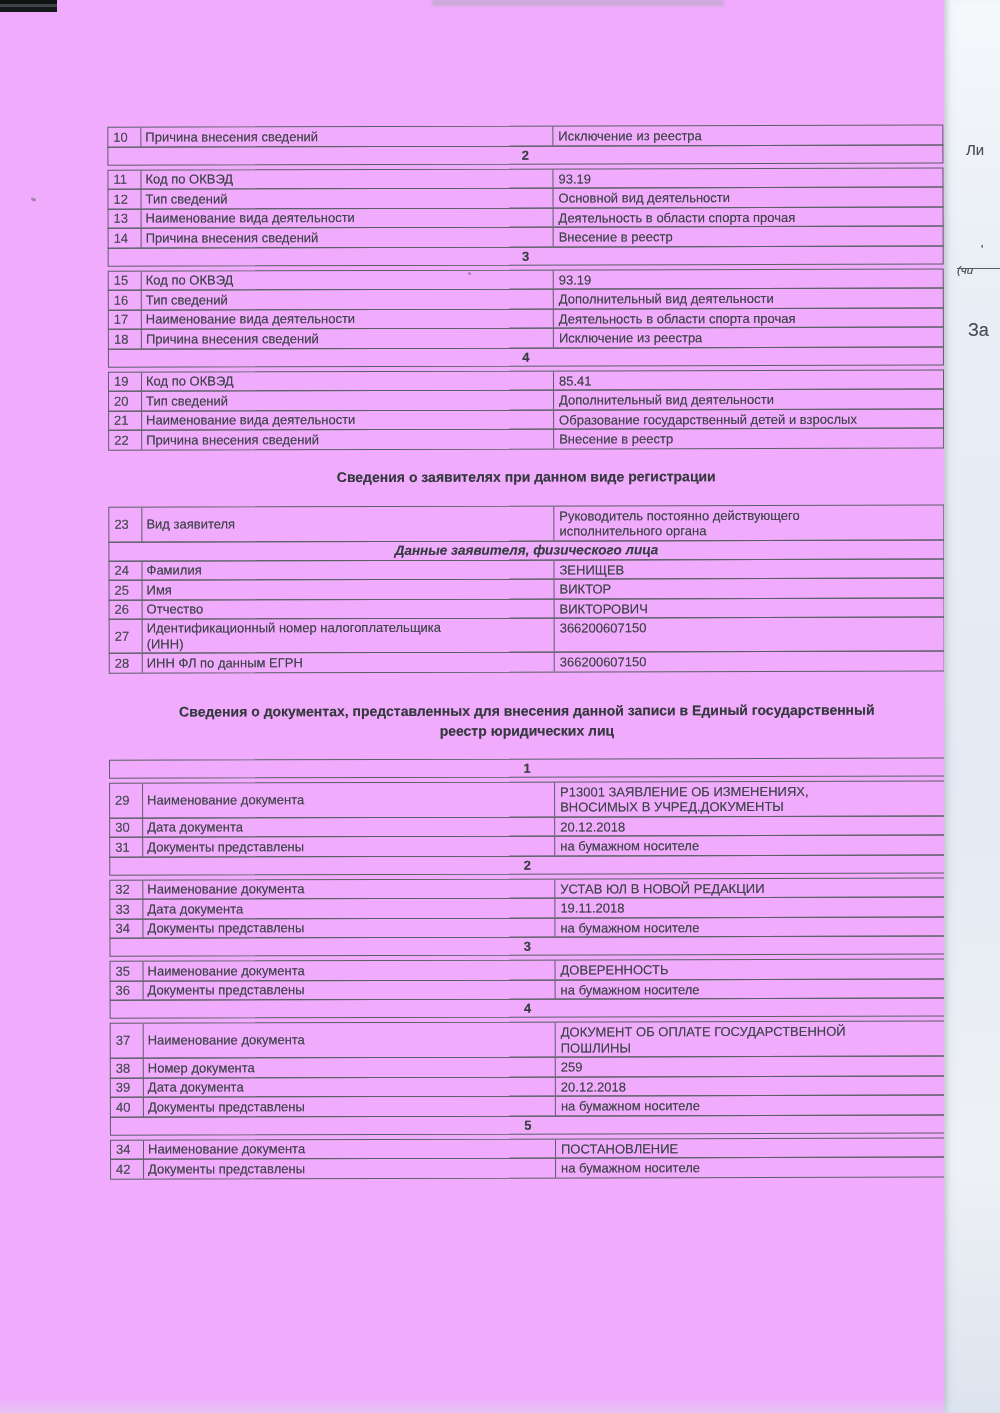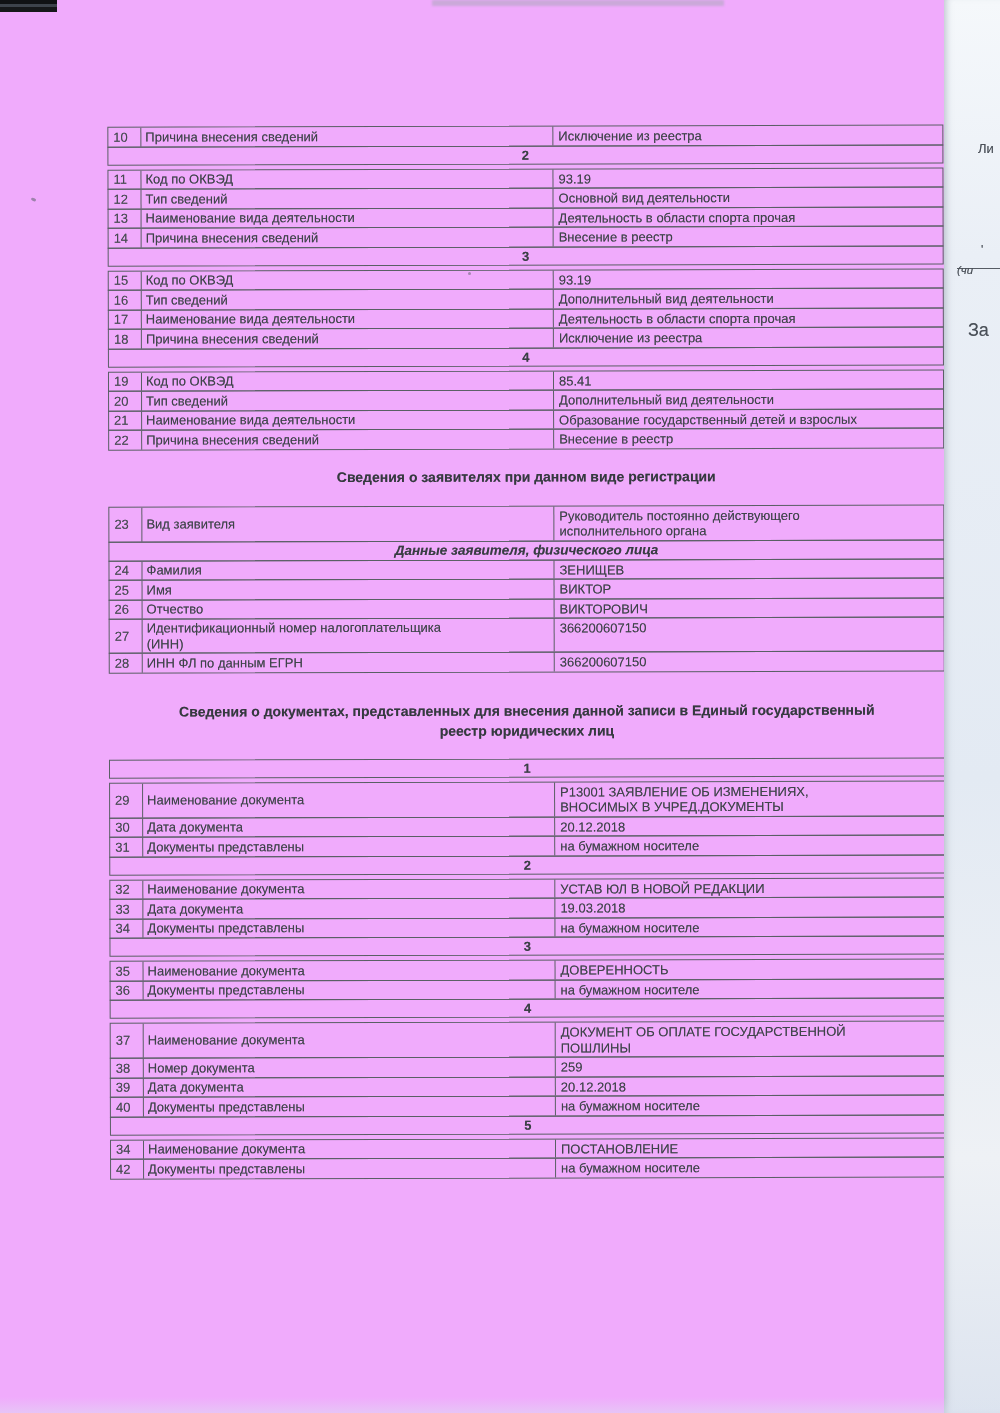--- a/index.html
+++ b/index.html
@@ -70,21 +70,21 @@
     box-shadow:inset 7px 0 7px -5px rgba(140,150,165,0.55);
   }
   .bottom-tint{
     position:absolute;left:0;bottom:0;width:100%;height:16px;
     background:linear-gradient(0deg,rgba(219,227,240,0.45),rgba(219,227,240,0));
   }
   .margin-note{
     position:absolute;color:#4a5058;font-family:"Liberation Sans",sans-serif;
     text-shadow:0 0 0.5px rgba(74,80,88,0.5);
   }
-  .note-li{left:966px;top:141px;font-size:13px;margin-left:12px;}
+  .note-li{left:966px;top:141px;font-size:15px;}
   .note-tick{left:981px;top:243px;font-size:12px;}
   .sigline{left:957px;top:268px;width:43px;border-top:1.5px solid #565c64;}
   .note-chi{left:957px;top:264px;font-size:11.5px;font-style:italic;}
   .note-za{left:968px;top:320px;font-size:18px;}
 </style>
 </head>
 <body>
 
 <div class="paper">
 
@@ -235,21 +235,21 @@
 
       <div class="ghdr">2</div>
       <div class="row">
         <div class="cell num">32</div>
         <div class="cell lab">Наименование документа</div>
         <div class="cell val">УСТАВ ЮЛ В НОВОЙ РЕДАКЦИИ</div>
       </div>
       <div class="row">
         <div class="cell num">33</div>
         <div class="cell lab">Дата документа</div>
-        <div class="cell val">19.03.2018</div>
+        <div class="cell val">19.11.2018</div>
       </div>
       <div class="row">
         <div class="cell num">34</div>
         <div class="cell lab">Документы представлены</div>
         <div class="cell val">на бумажном носителе</div>
       </div>
 
       <div class="ghdr">3</div>
       <div class="row">
         <div class="cell num">35</div>

